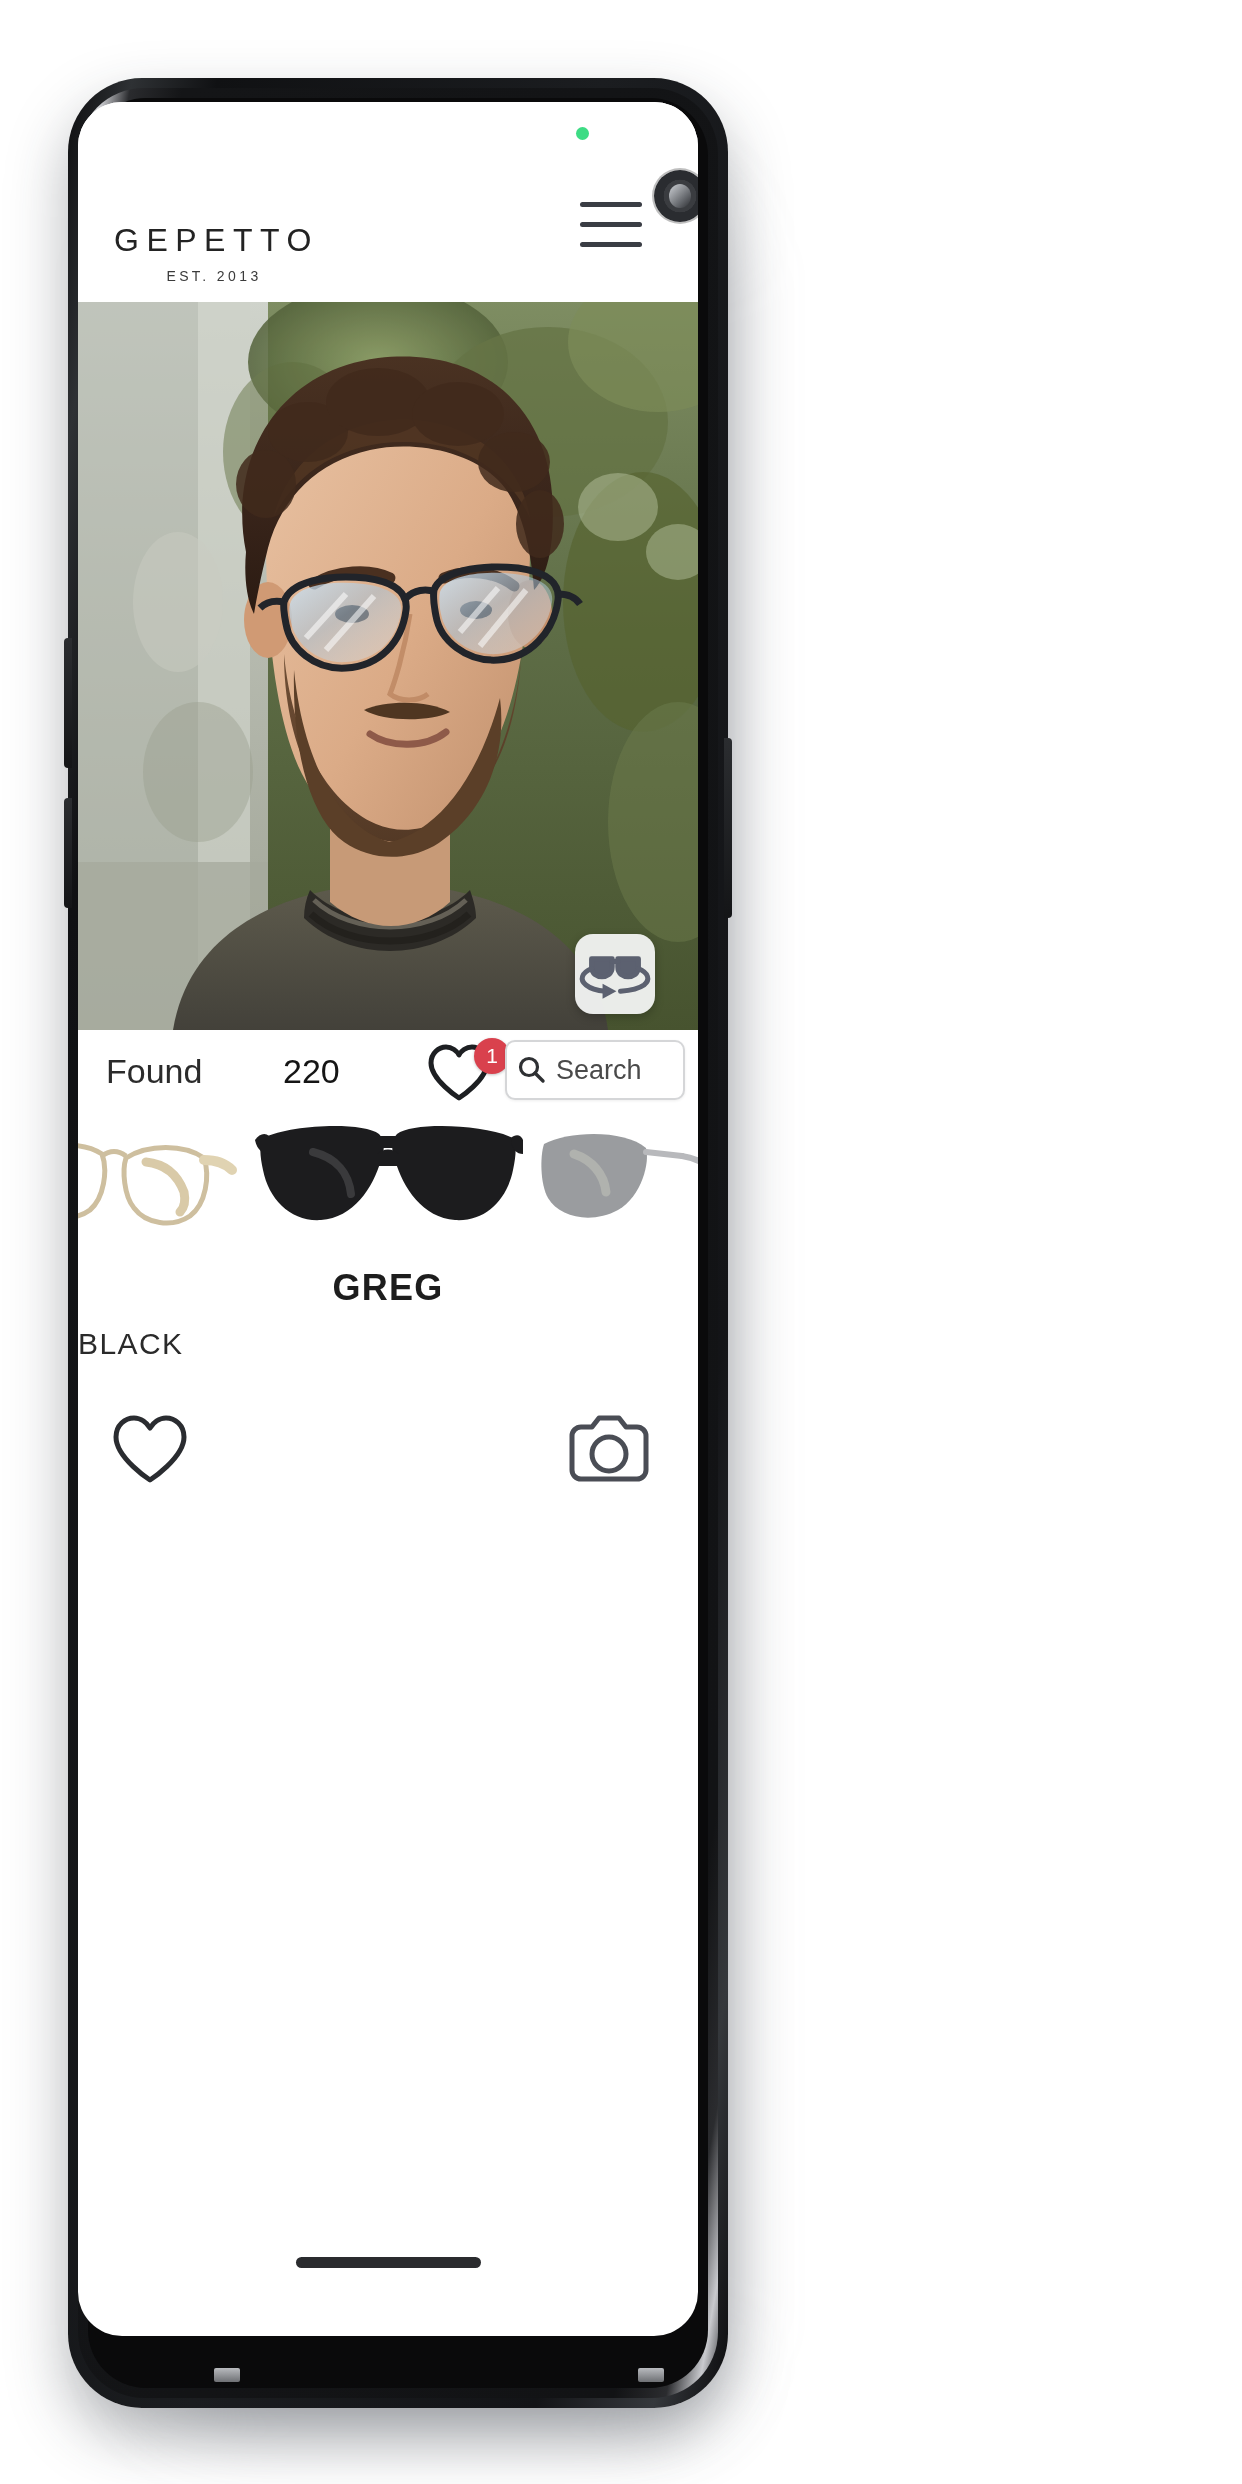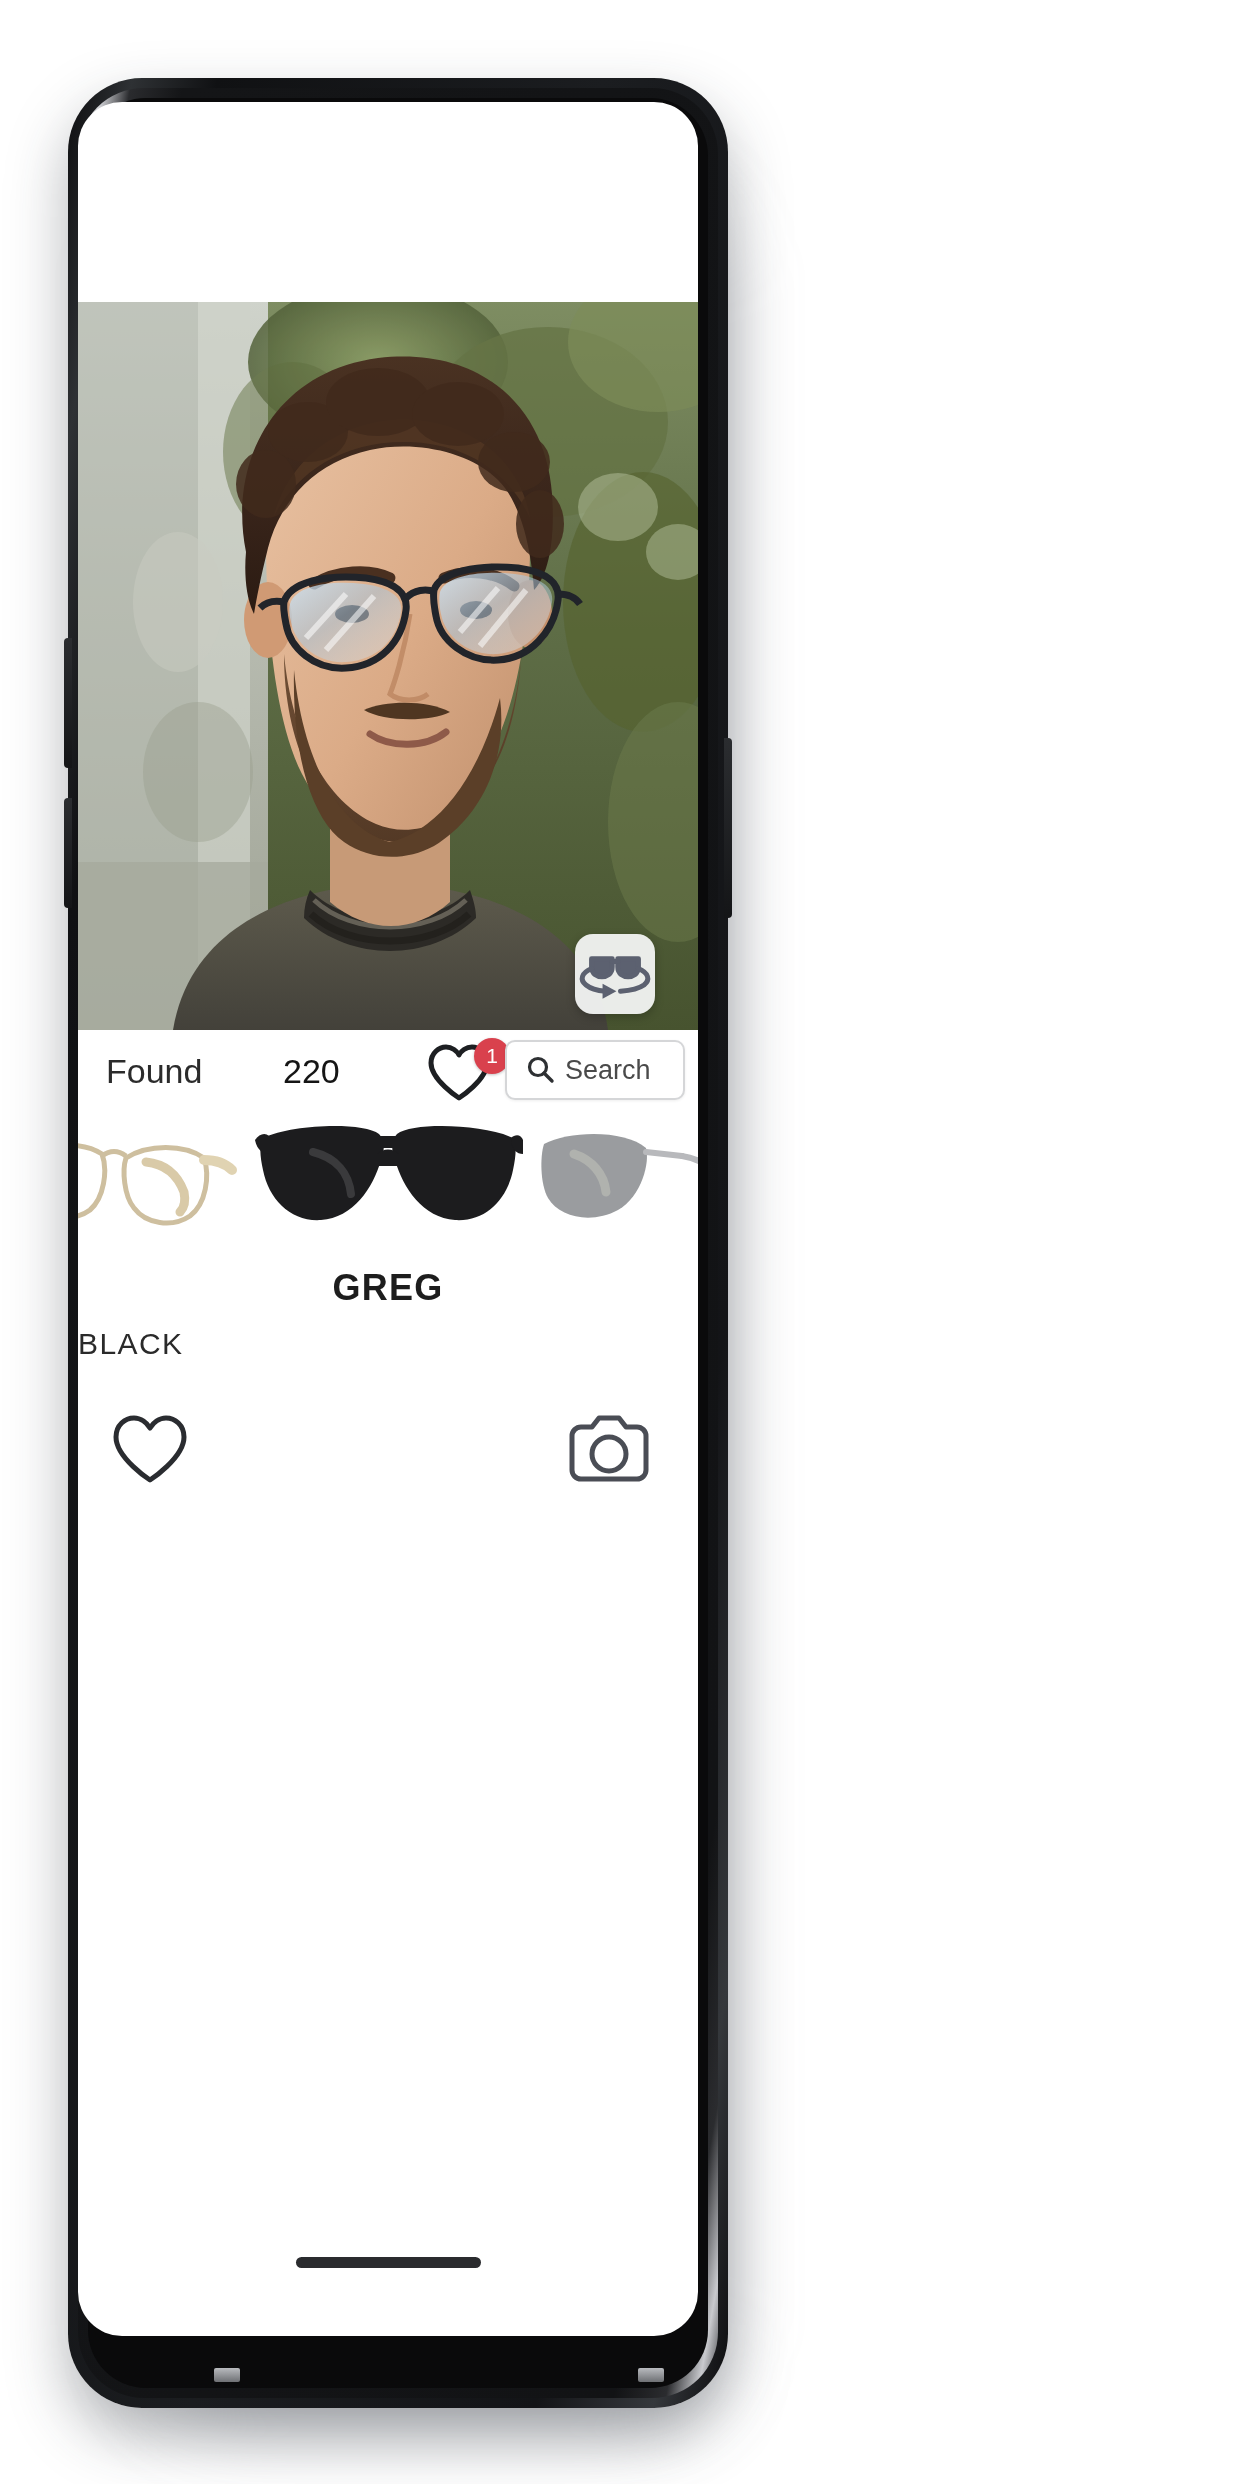--- a/index.html
+++ b/index.html
@@ -157,21 +157,21 @@
     background:#d9414d;
     color:#fff; font-size:21px; font-weight:400;
     display:flex; align-items:center; justify-content:center;
     box-shadow:0 1px 3px rgba(0,0,0,.25);
   }
   .searchbox{
     position:absolute; left:427px; top:10px;
     width:180px; height:60px;
     border:2px solid #d5d6d8; border-radius:10px;
     background:#fff;
-    display:flex; align-items:center; gap:10px; padding-left:18px;
+    display:flex; align-items:center; gap:10px; padding-left:9px;
     box-shadow:0 1px 3px rgba(0,0,0,.07);
     cursor:text;
   }
   .searchbox input{
     border:0; outline:0; background:transparent;
     font-family:"Liberation Sans", sans-serif;
     font-size:27px; color:#3b3b3b; width:110px;
   }
   .searchbox input::placeholder{ color:#4a4a4a; }
 
@@ -239,20 +239,35 @@
     <div class="btn-pow"></div>
 
     <div class="bezel-tab t1"></div>
     <div class="bezel-tab t2"></div>
     <div class="bezel-tab b1"></div>
     <div class="bezel-tab b2"></div>
     <div class="speaker"></div>
 
     <div class="screen">
 
+      <div class="app-header">
+        <div class="led"></div>
+        <div class="camera-hole"></div>
+
+        <div class="brand">
+          <div class="brand-name">GEPETTO</div>
+          <div class="brand-est">EST. 2013</div>
+        </div>
+
+        <div class="hamburger">
+          <span></span>
+          <span></span>
+          <span></span>
+        </div>
+      </div>
 
       <div class="hero">
         <svg viewBox="0 0 620 728" xmlns="http://www.w3.org/2000/svg" aria-hidden="true">
           <defs>
             <linearGradient id="bgL" x1="0" y1="0" x2="0" y2="1">
               <stop offset="0%" stop-color="#cfd3cb"></stop>
               <stop offset="40%" stop-color="#b9bdb2"></stop>
               <stop offset="100%" stop-color="#9ea294"></stop>
             </linearGradient>
             <linearGradient id="bgR" x1="0" y1="0" x2="0" y2="1">

